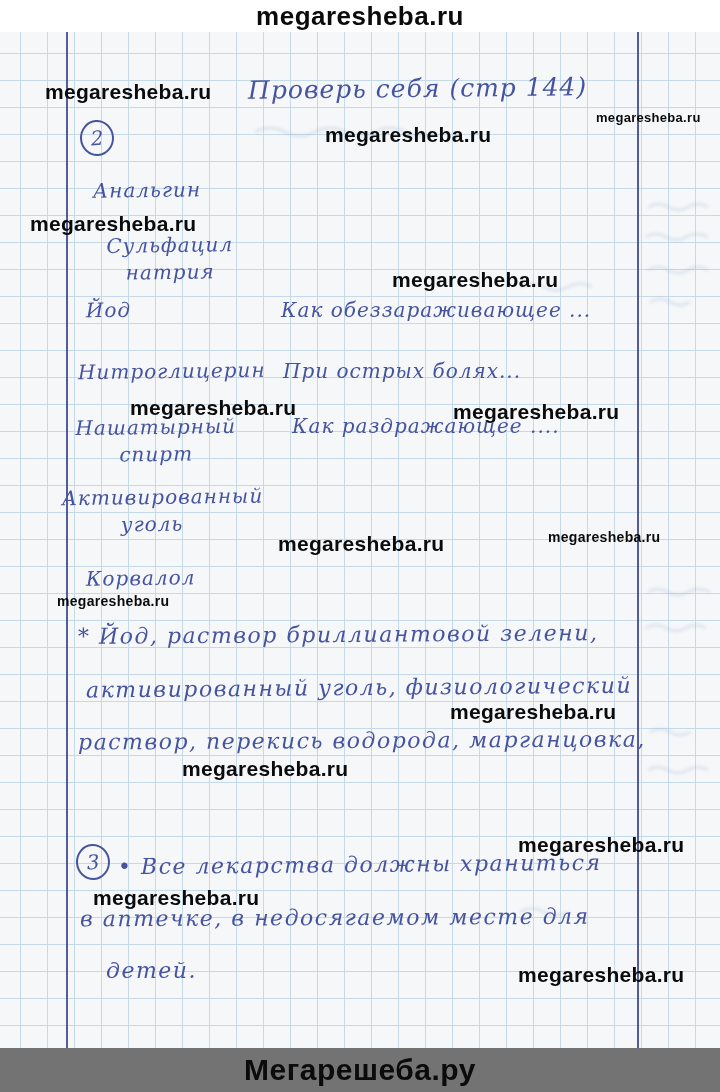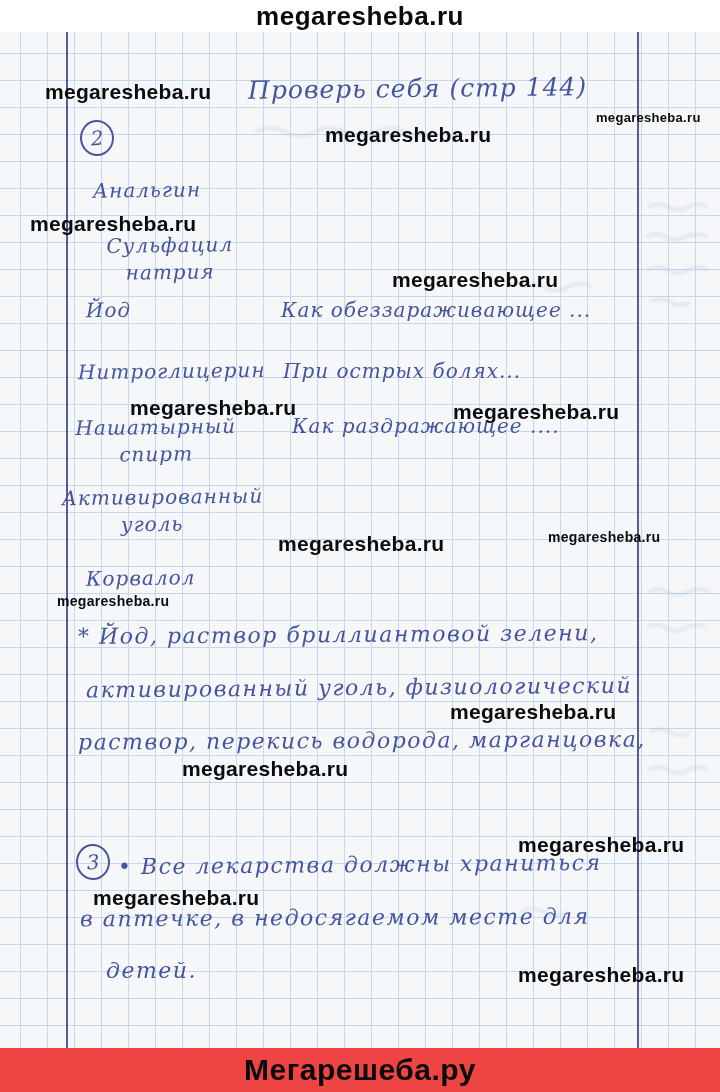--- a/index.html
+++ b/index.html
@@ -5,21 +5,21 @@
   html,body{margin:0;padding:0;}
   body{
     width:720px;height:1092px;position:relative;overflow:hidden;
     background:#ffffff;font-family:"Liberation Sans",sans-serif;
   }
   .stage{position:absolute;inset:0;}
 
   
   .top-band{position:absolute;left:0;top:0;width:720px;height:32px;background:#fff;
     display:flex;align-items:center;justify-content:center;}
-  .bottom-band{position:absolute;left:0;top:1048px;width:720px;height:44px;background:#ef4444;
+  .bottom-band{position:absolute;left:0;top:1048px;width:720px;height:44px;background:#737373;
     display:flex;align-items:center;justify-content:center;}
   .brand{font-weight:bold;color:var(--watermark,#0b0b0b);letter-spacing:.5px;}
   .brand.top{font-size:26px;}
   .brand.bottom{font-size:30px;}
 
   
   .paper{
     position:absolute;left:0;top:32px;width:720px;height:1016px;
     background-color:var(--paper,#f5f7f9);
     background-image:

